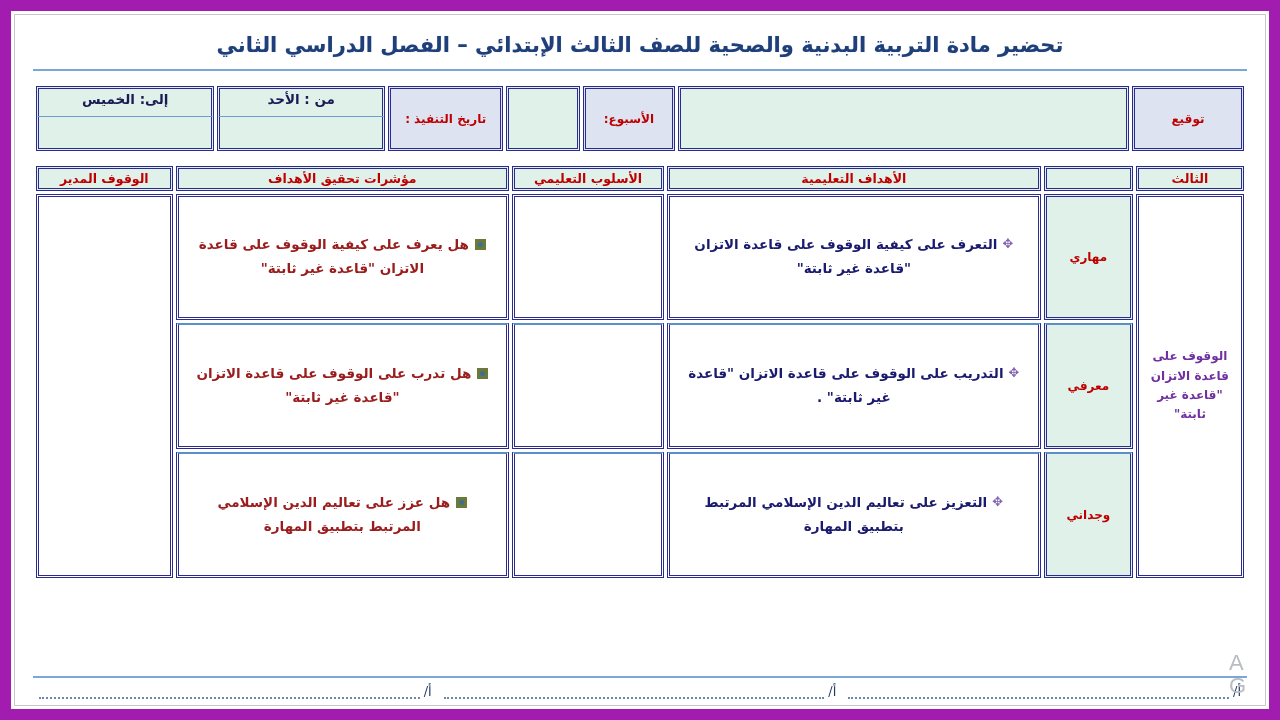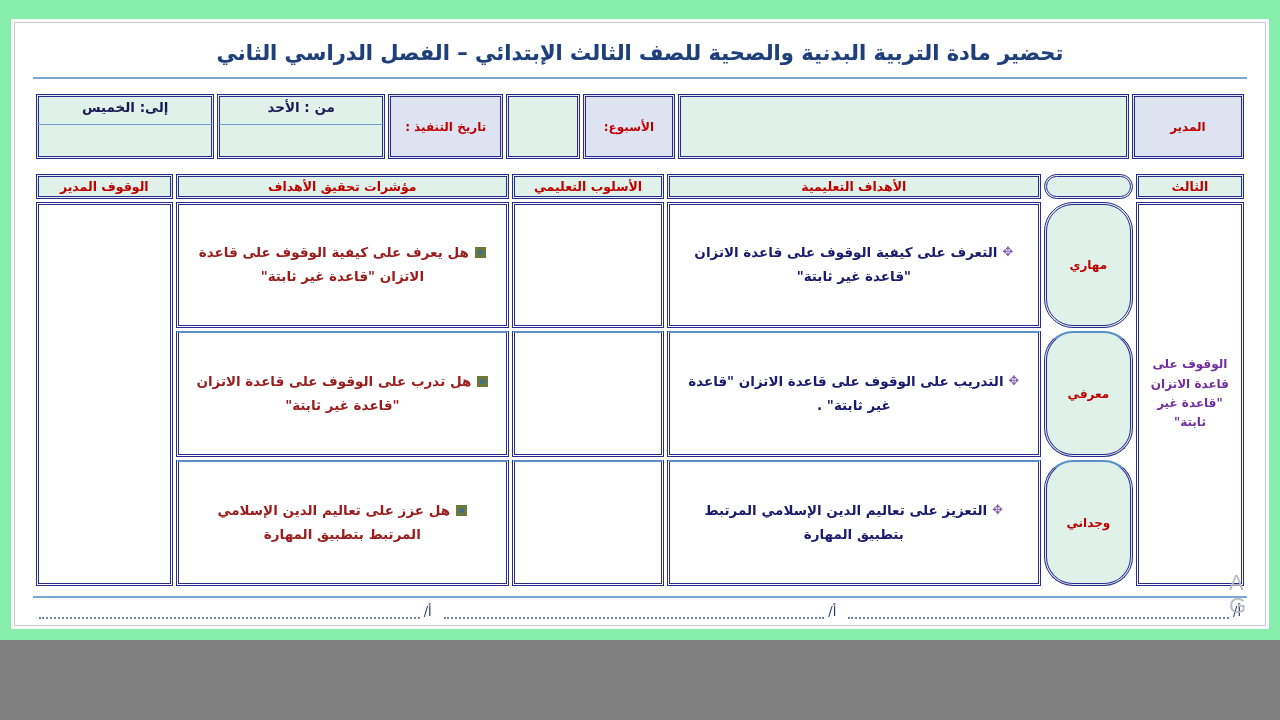--- a/index.html
+++ b/index.html
@@ -12,24 +12,24 @@
     height: 720px;
     background: #808080;
     font-family: "DejaVu Sans", "Liberation Sans", sans-serif;
     overflow: hidden;
   }
 
   
   .frame {
     position: absolute;
     left: 0; top: 0;
-    width: 1280px; height: 640px;
-    background: #86efac;
+    width: 1280px; height: 720px;
+    background: #a21caf;
     box-sizing: border-box;
-    padding: 22px 14px 14px 14px;
+    padding: 14px 14px 14px 14px;
   }
   .page {
     position: relative;
     width: 100%;
     height: 100%;
     background: #ffffff;
     box-sizing: border-box;
     border: 1px solid #c8c8c8;
     box-shadow: 0 0 0 3px #ffffff;
     padding: 10px 18px 0 18px;
@@ -125,21 +125,21 @@
   .main-tbl td {
     background: #ffffff;
     height: 126px;
   }
   .rowsep { border-top: 2px solid #5b8fc9 !important; }
 
   .col-sign   { width: 135px; }
   .col-ind    { width: 330px; }
   .col-method { width: 150px; }
   .col-goals  { width: 370px; }
-  .col-domain { width: 88px; border-radius: 29px; }
+  .col-domain { width: 88px; }
   .col-exp    { width: 107px; }
 
   
   .goal-text {
     color: #1a1a6e;
     font-size: 13.5px;
     font-weight: bold;
     line-height: 1.75;
     text-align: center;
     padding: 0 8px;
@@ -261,21 +261,21 @@
 
     <div class="title-wrap">
       <span class="doc-title">تحضير مادة التربية البدنية والصحية للصف الثالث الإبتدائي – الفصل الدراسي الثاني</span>
     </div>
     <div class="title-rule"></div>
 
     <table class="tbl info-tbl">
       <tbody>
           <tr>
 
-        <td class="cell-unit-title" style="width:107px">المدير</td>
+        <td class="cell-unit-title" style="width:107px">توقيع</td>
 
         <td class="cell-value" style="width:430px"></td>
 
         <td class="cell-label" style="width:88px">الأسبوع:</td>
 
         <td class="cell-value" style="width:70px"></td>
 
         <td class="cell-label" style="width:110px">تاريخ التنفيذ :</td>
 
         <td class="split-cell" style="width:160px">

